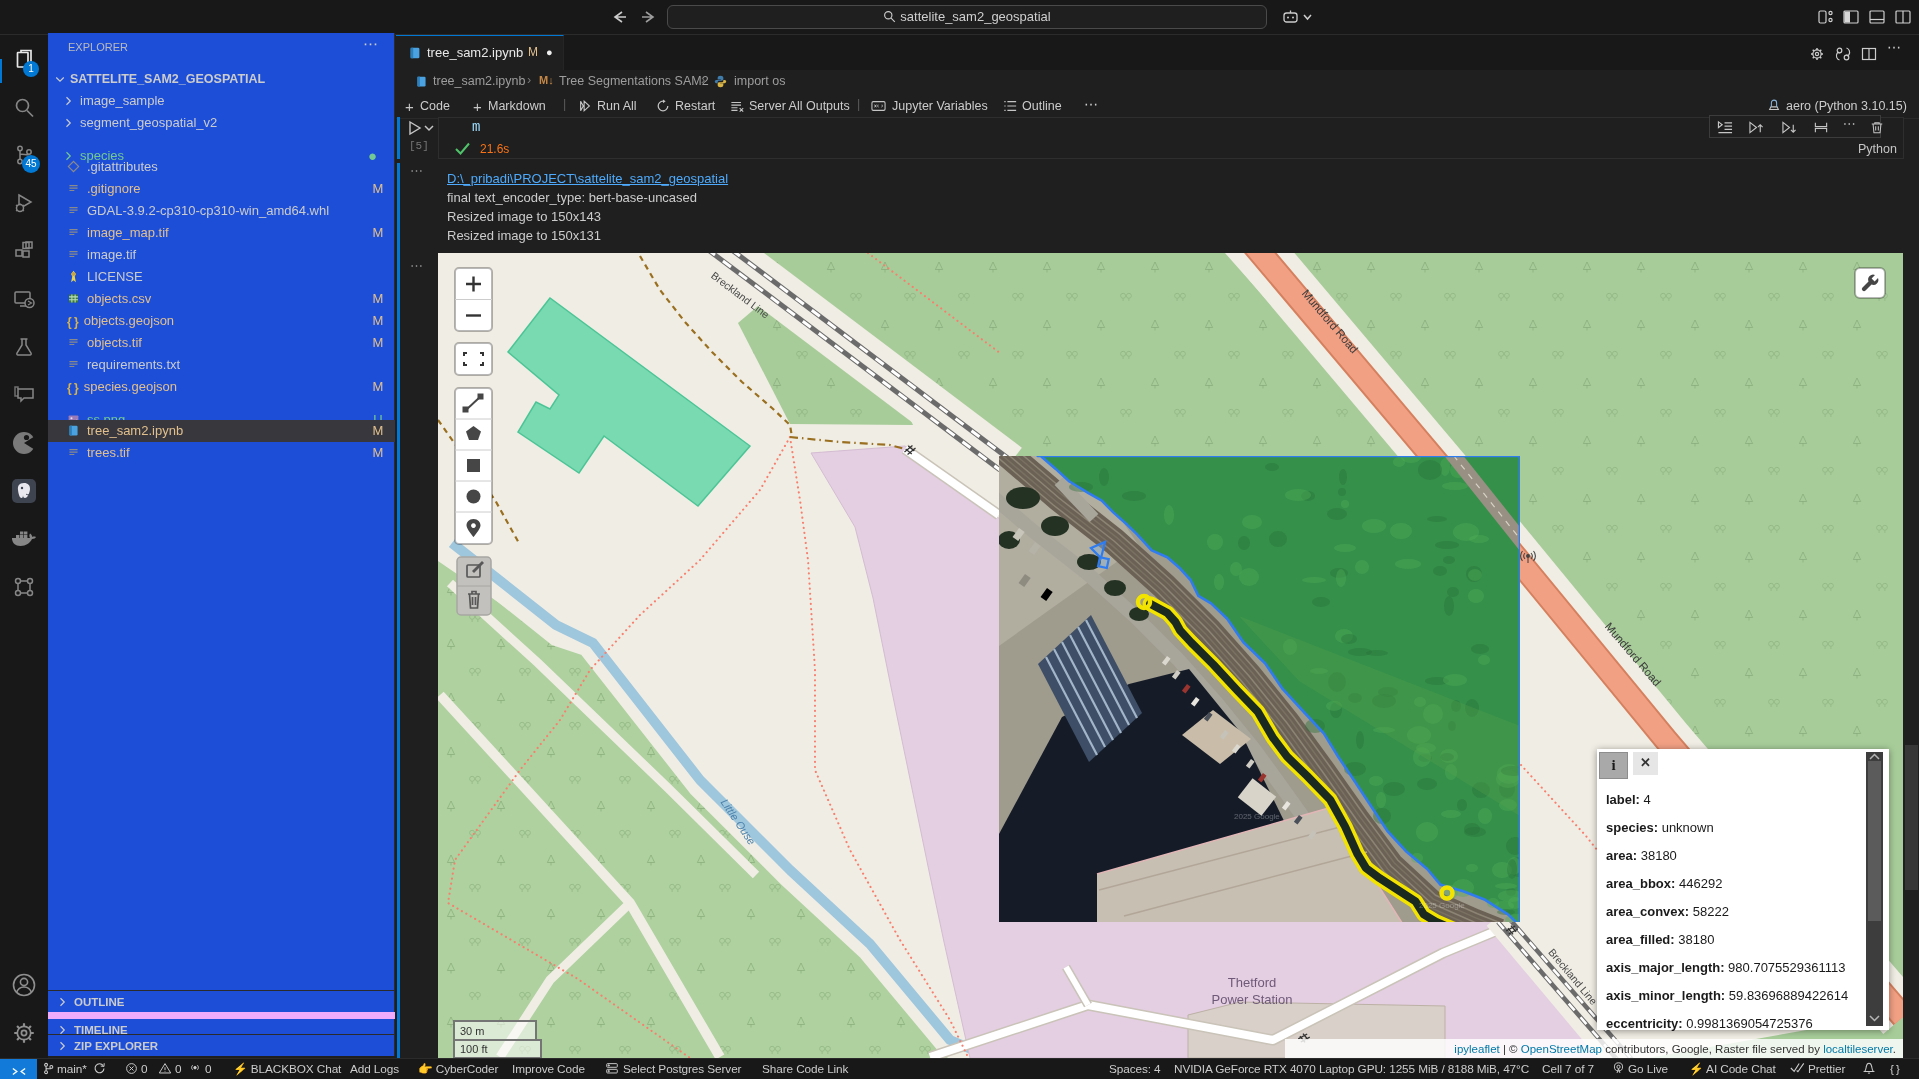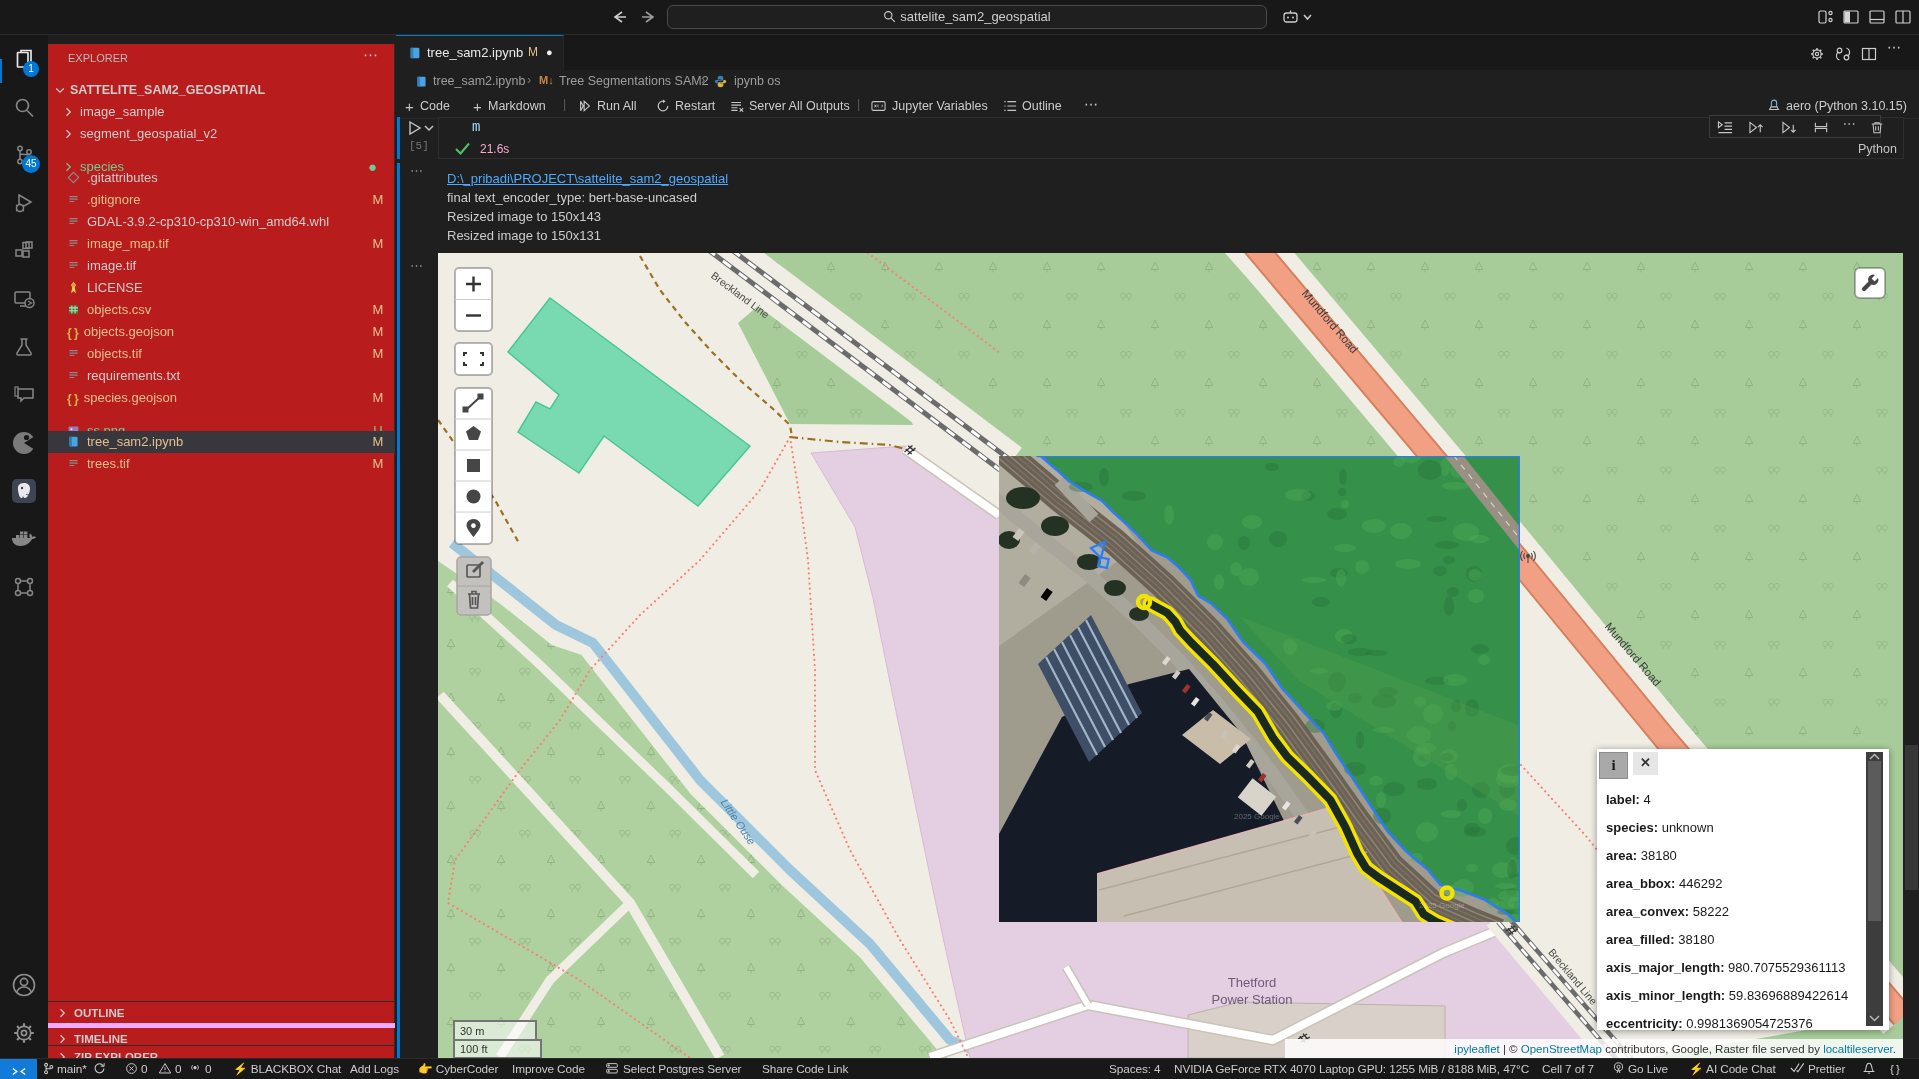--- a/index.html
+++ b/index.html
@@ -2,21 +2,21 @@
 <html><head>
 <meta charset="utf-8">
 <style>
   * { margin:0; padding:0; box-sizing:border-box; }
   html,body { width:1919px; height:1079px; overflow:hidden; background:#1f1f1f;
     font-family:"Liberation Sans", sans-serif; }
   .abs { position:absolute; }
   #titlebar { position:absolute; left:0; top:0; width:1919px; height:35px; background:#181818; border-bottom:1px solid #2b2b2b; }
   #searchbox { position:absolute; left:667px; top:5px; width:600px; height:24px; background:#1f1f1f; border:1px solid #4a4a4a; border-radius:6px; color:#cfcfcf; font-size:13px; text-align:center; line-height:22px; }
   #activitybar { position:absolute; left:0; top:35px; width:48px; height:1023px; background:#181818; }
-  #sidebar { position:absolute; left:48px; top:44px; width:347px; height:1023px; background:#b91c1c; border-right:1px solid #2b2b2b; }
+  #sidebar { position:absolute; left:48px; top:33px; width:347px; height:1023px; background:#1d4ed8; border-right:1px solid #2b2b2b; }
   #editor { position:absolute; left:396px; top:35px; width:1523px; height:1023px; background:#1f1f1f; }
   #statusbar { position:absolute; left:0; top:1058px; width:1919px; height:21px; background:#181818; border-top:1px solid #2b2b2b; color:#cccccc; font-size:11.8px; letter-spacing:-0.1px; }
   .sbitem { position:absolute; top:0; height:21px; line-height:21px; white-space:nowrap; }
   .row { position:absolute; left:0; width:347px; height:22px; line-height:22px; color:#cccccc; font-size:13px; white-space:nowrap; }
   .badgeM { position:absolute; left:320px; width:20px; text-align:center; color:#e2c08d; }
   .mod { color:#e2c08d; }
   .untr { color:#73c991;margin-top:11px; }
   .icon { display:inline-block; vertical-align:middle; }
 </style>
 </head>
@@ -200,21 +200,21 @@
   <div class="row mod" style="top:387px;background:#37373d"><svg class="icon" style="margin:0 7px 2px 19px" width="13" height="13" viewBox="0 0 16 16">
         <rect x="3" y="2" width="10" height="12" rx="1.5" fill="#4aa3e0"></rect>
         <rect x="3" y="2" width="3" height="12" fill="#2d7fba"></rect>
       </svg>tree_sam2.ipynb<span class="badgeM">M</span></div>
   <div class="row mod" style="top:409px"><svg class="icon" style="margin:0 7px 2px 19px" width="13" height="13" viewBox="0 0 16 16" stroke="#8a8a8a" stroke-width="1.4">
         <path d="M3 4.5 H13 M3 7.5 H13 M3 10.5 H9"></path>
       </svg>trees.tif<span class="badgeM">M</span></div>
   <div class="row" style="top:957px;border-top:1px solid #2b2b2b;font-weight:bold;font-size:11.5px"><svg class="icon" style="margin:0 6px 2px 8px" width="12" height="12" viewBox="0 0 16 16" fill="none" stroke="#cccccc" stroke-width="1.6">
         <path d="M6 3 L11 8 L6 13"></path>
       </svg>OUTLINE</div>
-  <div class="row" style="top:979px;border-top:5px solid #f0abfc;font-weight:bold;font-size:11.5px"><svg class="icon" style="margin:0 6px 2px 8px" width="12" height="12" viewBox="0 0 16 16" fill="none" stroke="#cccccc" stroke-width="1.6">
+  <div class="row" style="top:979px;border-top:7px solid #f0abfc;font-weight:bold;font-size:11.5px"><svg class="icon" style="margin:0 6px 2px 8px" width="12" height="12" viewBox="0 0 16 16" fill="none" stroke="#cccccc" stroke-width="1.6">
         <path d="M6 3 L11 8 L6 13"></path>
       </svg>TIMELINE</div>
   <div class="row" style="top:1001px;border-top:1px solid #2b2b2b;font-weight:bold;font-size:11.5px"><svg class="icon" style="margin:0 6px 2px 8px" width="12" height="12" viewBox="0 0 16 16" fill="none" stroke="#cccccc" stroke-width="1.6">
         <path d="M6 3 L11 8 L6 13"></path>
       </svg>ZIP EXPLORER</div>
 </div>
 <div id="editor">
   <div class="abs" style="left:0;top:0;width:1523px;height:35px;background:#181818"></div>
   <div class="abs" style="left:0;top:0;width:168px;height:35px;background:#1f1f1f;border-top:1.5px solid #0078d4;border-right:1px solid #252525">
     <svg class="icon abs" style="left:12px;top:10px" width="14" height="14" viewBox="0 0 16 16">
@@ -249,21 +249,21 @@
       </svg>
     <span class="abs" style="left:37px;top:4px">tree_sam2.ipynb</span>
     <span class="abs" style="left:131px;top:3px;color:#7a7a7a">›</span>
     <span class="abs" style="left:143px;top:4px;color:#c58846;font-weight:bold;font-size:11px">M↓</span>
     <span class="abs" style="left:163px;top:4px">Tree Segmentations SAM2</span>
     <span class="abs" style="left:305px;top:3px;color:#7a7a7a">›</span>
     <svg class="icon abs" style="left:318px;top:5px" width="13" height="13" viewBox="0 0 16 16">
         <path d="M8 1 C5 1 4.5 2.5 4.5 4 V5.5 H8.5 V6 H3 C1.5 6 1 7 1 8 C1 9 1.5 10 3 10 H4.5 V8.5 C4.5 7.5 5.5 7 6.5 7 H9.5 C10.5 7 11.5 6.2 11.5 5 V4 C11.5 2.5 11 1 8 1 Z" fill="#3f7cac"></path>
         <path d="M8 15 C11 15 11.5 13.5 11.5 12 V10.5 H7.5 V10 H13 C14.5 10 15 9 15 8 C15 7 14.5 6 13 6 H11.5 V7.5 C11.5 8.5 10.5 9 9.5 9 H6.5 C5.5 9 4.5 9.8 4.5 11 V12 C4.5 13.5 5 15 8 15 Z" fill="#d8b345"></path>
       </svg>
-    <span class="abs" style="left:338px;top:4px">ipynb os</span>
+    <span class="abs" style="left:338px;top:4px">import os</span>
   </div>
 
   <div class="abs" style="left:0;top:58px;width:1523px;height:26px;background:#1f1f1f;color:#cccccc;font-size:12.5px;border-bottom:1px solid #2a2a2a">
     <span class="abs" style="left:9px;top:5px;font-size:15px;color:#c5c5c5">+</span>
       <span class="abs" style="left:24px;top:6px">Code</span>
     <span class="abs" style="left:77px;top:5px;font-size:15px;color:#c5c5c5">+</span>
       <span class="abs" style="left:92px;top:6px">Markdown</span>
     <span class="abs" style="left:167px;top:4px;color:#5a5a5a">|</span>
     <svg class="icon abs" style="left:182px;top:6px" width="14" height="14" viewBox="0 0 16 16" fill="none" stroke="#c5c5c5" stroke-width="1.3">
         <path d="M3 2.5 L6 8 L3 13.5 Z M7 2.5 L13 8 L7 13.5 Z"></path>
@@ -300,21 +300,21 @@
   <svg class="icon abs" style="left:11px;top:85px" width="28" height="16" viewBox="0 0 28 16" fill="none" stroke="#c5c5c5" stroke-width="1.4">
       <path d="M3 2 L13 8 L3 14 Z"></path>
       <path d="M18 6 L22 10 L26 6" stroke-width="1.5"></path>
     </svg>
   <div class="abs" style="left:13px;top:105px;width:40px;color:#767676;font-size:11px;font-family:'Liberation Mono',monospace">[5]</div>
   <div class="abs" style="left:42px;top:82px;width:1466px;height:42px;background:#1f1f1f;border:1px solid #2e2e2e"></div>
   <div class="abs" style="left:76px;top:84px;font-family:'Liberation Mono',monospace;font-size:14px;color:#9cdcfe">m</div>
   <svg class="icon abs" style="left:58px;top:106px" width="17" height="15" viewBox="0 0 17 15" fill="none" stroke="#4fc36a" stroke-width="2">
       <path d="M2 8 L6.5 12.5 L15 2.5"></path>
     </svg>
-  <div class="abs" style="left:84px;top:107px;font-size:12px;color:#f9a8d4">21.6s</div>
+  <div class="abs" style="left:84px;top:107px;font-size:12px;color:#f97316">21.6s</div>
   <div class="abs" style="left:1462px;top:107px;font-size:12.5px;color:#c5c5c5">Python</div>
 
   <div class="abs" style="left:1313px;top:80px;width:172px;height:23px;background:#1f1f1f;border:1px solid #3c3c3c;white-space:nowrap">
     <svg class="icon" style="margin:3px 0 0 7px" width="16" height="15" viewBox="0 0 17 16" fill="none" stroke="#c5c5c5" stroke-width="1.2">
         <path d="M1.5 2 L5.5 5 L1.5 8 Z M8 3 H16 M8 6.5 H16 M8 10 H16 M1.5 13.5 H16"></path>
       </svg>
     <svg class="icon" style="margin:3px 0 0 11px" width="17" height="15" viewBox="0 0 18 16" fill="none" stroke="#c5c5c5" stroke-width="1.2">
         <path d="M2 2.5 L9 8 L2 13.5 Z"></path>
         <path d="M13 13 V5 M10.5 7.5 L13 5 L15.5 7.5"></path>
       </svg>

